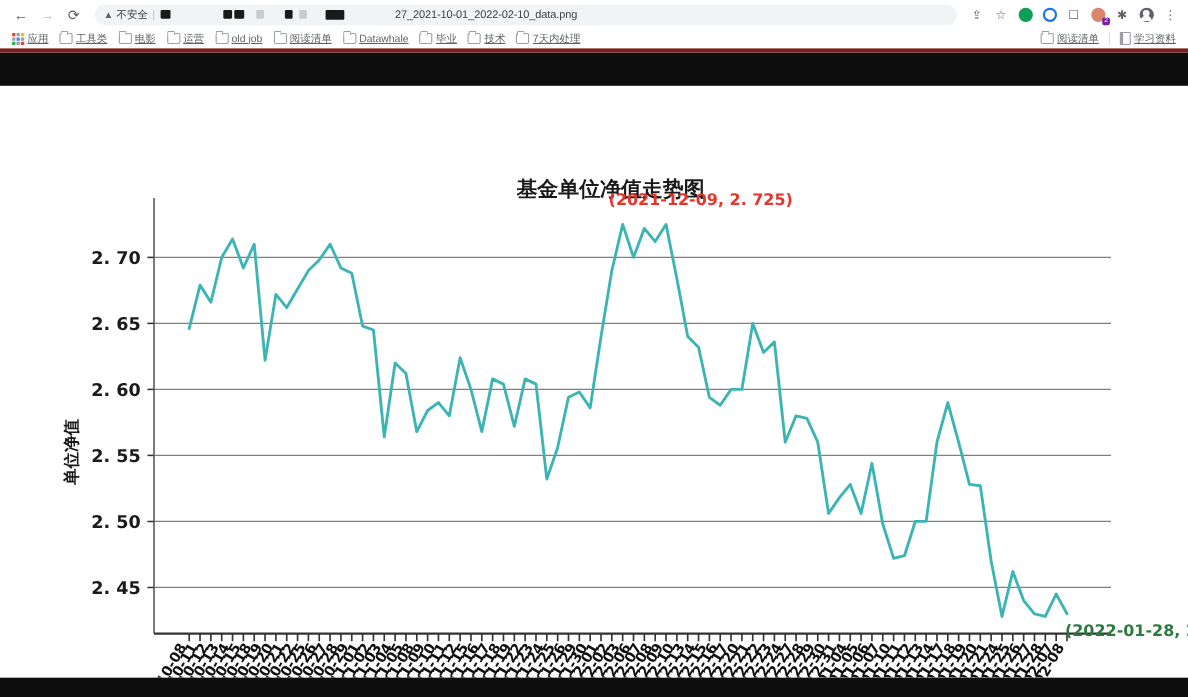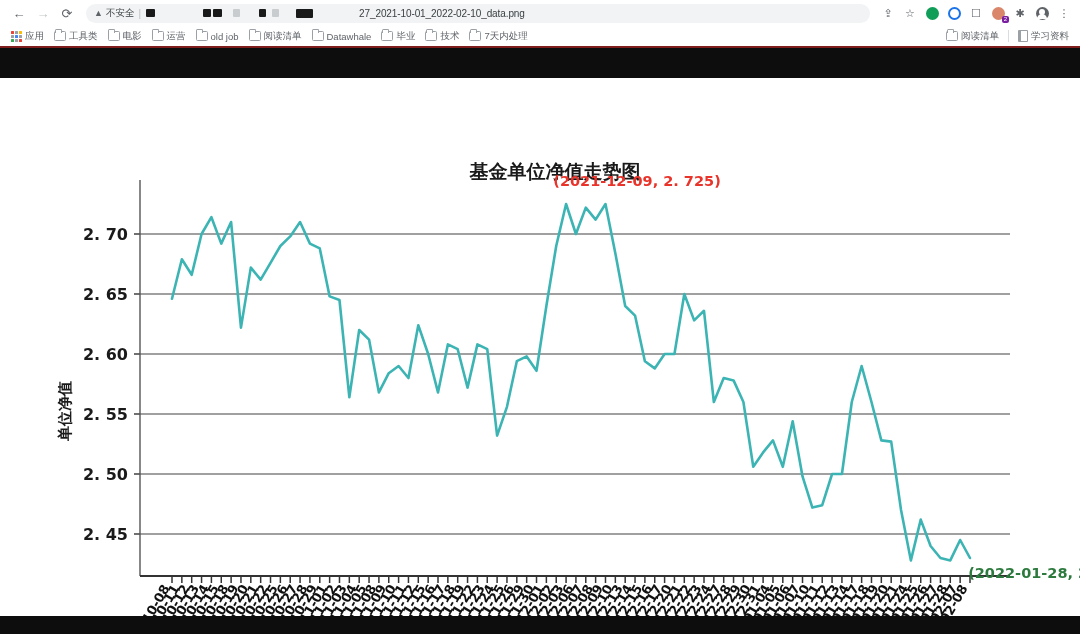--- a/index.html
+++ b/index.html
@@ -95,24 +95,25 @@
     content:""; position:absolute; left:1.5px; bottom:1px;
     width:10px; height:5px; border-radius:5px 5px 0 0; background:#fff;
   }
 
   
   #bookmarks {
     height: 22px;
     display: flex;
     align-items: center;
     padding: 0 6px;
-    border-bottom: 2px solid #7f1d1d;
+    border-bottom: 4px solid #7f1d1d;
     background: #ffffff;
     font-size: 9.5px;
     color: #5f6368;
+    text-decoration: underline;
   }
   .bm {
     display: flex; align-items: center;
     gap: 3px;
     padding: 0 5px;
     white-space: nowrap;
   }
   .apps-grid {
     width: 11px; height: 11px;
     display: grid;

